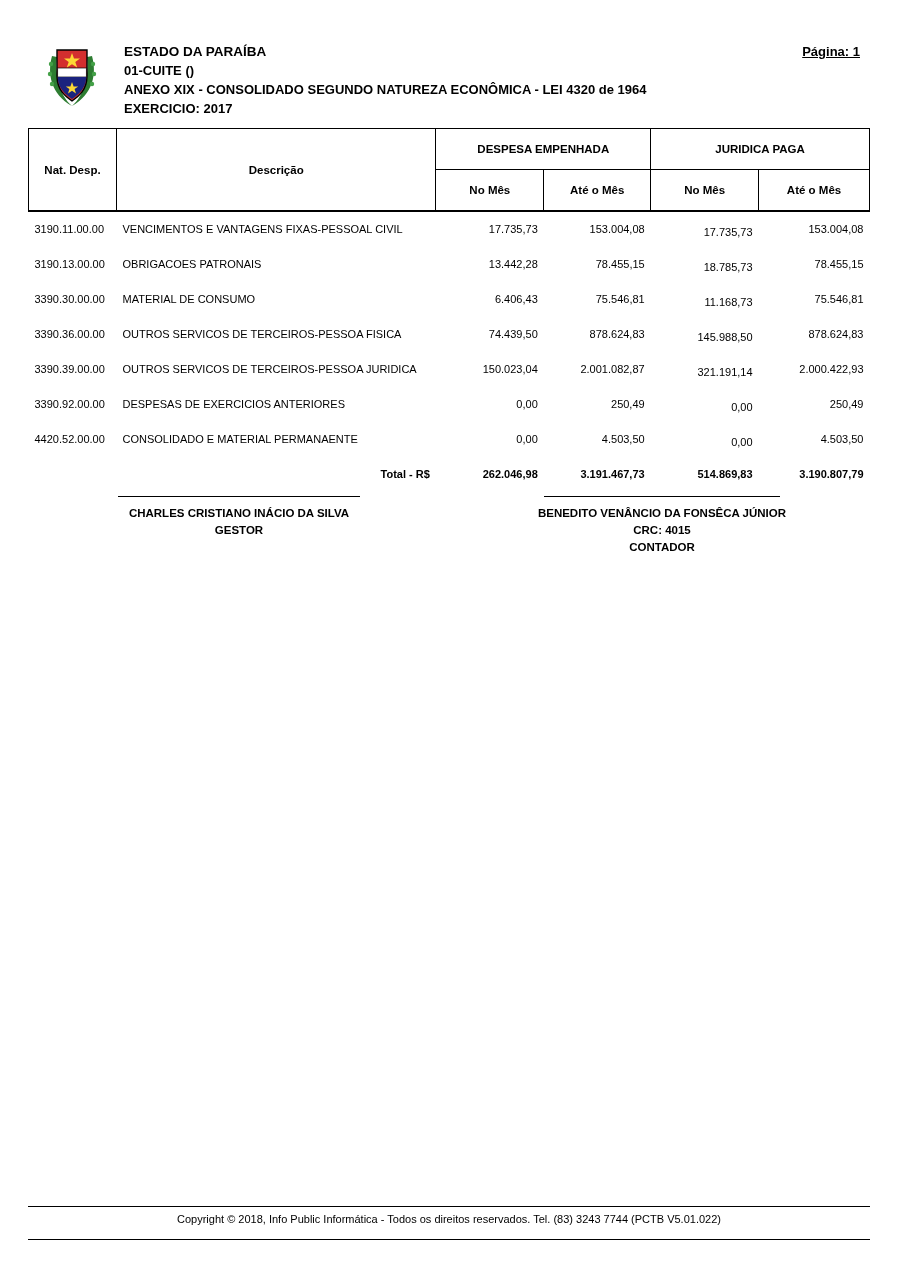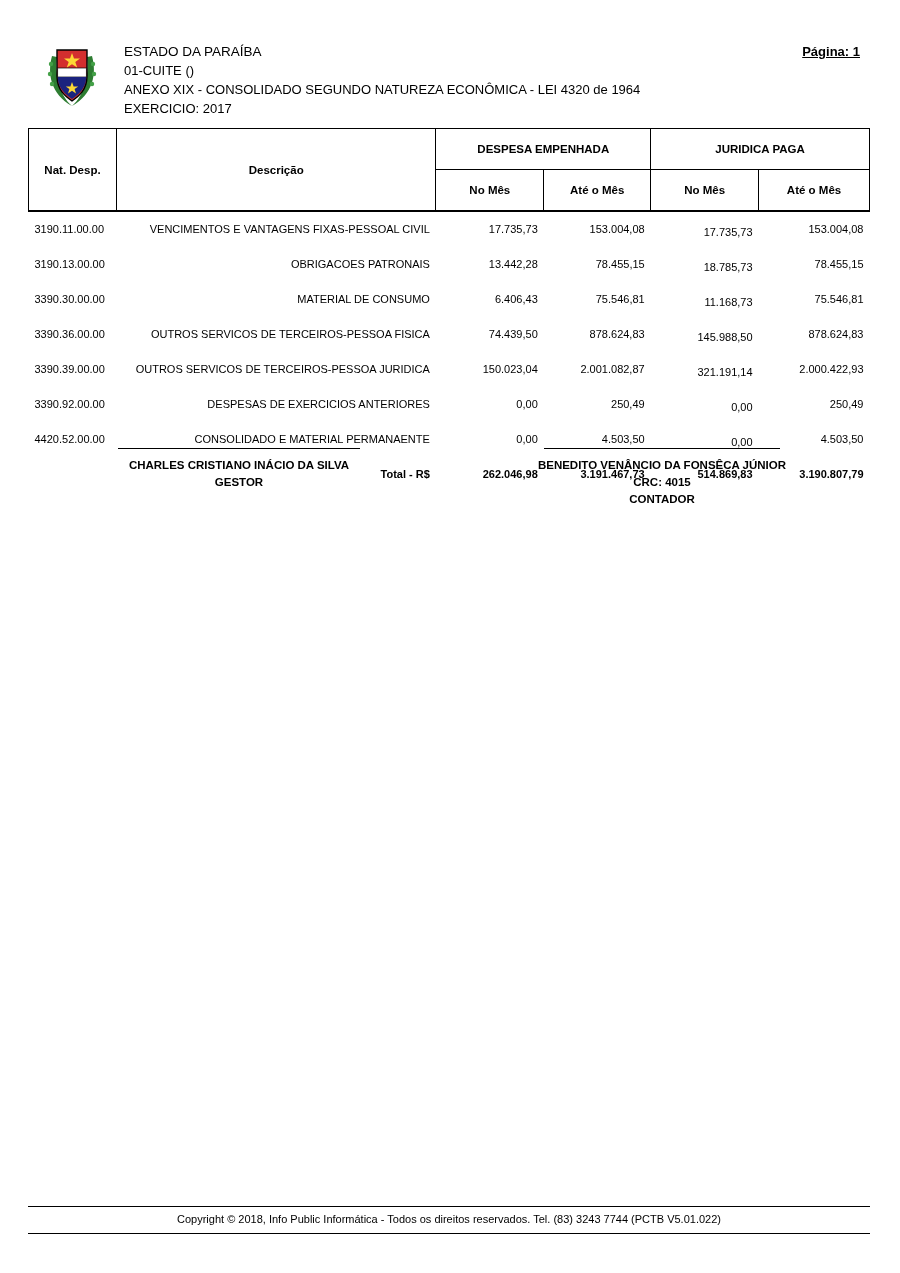--- a/index.html
+++ b/index.html
@@ -10,21 +10,21 @@
     height: 1273px;
     margin: 0 auto;
     background: #ffffff;
     font-family: "Liberation Sans", sans-serif;
     color: #000;
   }
   
   .report-header { position: relative; padding-top: 42px; }
   .logo-wrap { position: absolute; left: 44px; top: 44px; width: 56px; height: 66px; }
   .header-text { margin-left: 124px; margin-right: 40px; }
-  .header-line { font-weight: normal; font-size: 13px; line-height: 19px; }
+  .header-line { font-weight: bold; font-size: 13px; line-height: 19px; }
   .header-line.title { font-size: 13.5px; }
   .page-number {
     position: absolute; right: 40px; top: 44px;
     font-weight: bold; font-size: 13px; text-decoration: underline;
   }
   
   table.report {
     border-collapse: collapse;
     width: 842px;
     margin: 10px 28px 0 28px;
@@ -41,48 +41,48 @@
   table.report thead th[rowspan],
   table.report thead tr.subhead th { border-bottom: 2px solid #000; }
   table.report tbody td {
     border: none;
     padding: 11px 6px;
     vertical-align: top;
     font-size: 11px;
     line-height: 13px;
   }
   td.nat { padding-left: 4px; white-space: nowrap; }
-  td.desc { padding-left: 8px; text-align: right; }
+  td.desc { padding-left: 8px; }
   td.num { text-align: right; padding-right: 10px; white-space: nowrap; }
   td.num.offset-down span { position: relative; top: 3px; display: inline-block; }
   tr.total-row td {
     border-top: 1px solid #000;
     border-bottom: 2px solid #000;
     font-weight: bold;
     padding-top: 4px;
     padding-bottom: 5px;
   }
   td.total-label { text-align: right; padding-right: 12px; }
   
-  .sig-block { position: absolute; text-align: center; font-weight: bold; font-size: 11.5px; }
+  .sig-block { position: absolute; text-align: center; font-weight: bold; font-size: 11.5px; margin-top: 48px; }
   .sig-left  { top: 448px; left: 79px;  width: 320px; }
   .sig-right { top: 448px; left: 497px; width: 330px; }
   .sig-line { border-top: 1px solid #000; height: 0; margin: 0 auto 8px auto; }
   .sig-left  .sig-line { width: 242px; }
   .sig-right .sig-line { width: 236px; }
   .sig-block div { line-height: 17px; }
   
   .footer-bar {
     position: absolute;
     left: 28px; right: 30px; top: 1206px;
     border-top: 1px solid #000;
     border-bottom: 1px solid #000;
     text-align: center;
     font-size: 11px;
-    padding: 6px 0 8px 0;
+    padding: 6px 0 14px 0;
   }
 </style>
 </head>
 <body>
 
 <div class="page">
 
   <div class="report-header">
     <div class="logo-wrap">
       <svg width="56" height="66" viewBox="0 0 56 66" xmlns="http://www.w3.org/2000/svg">

